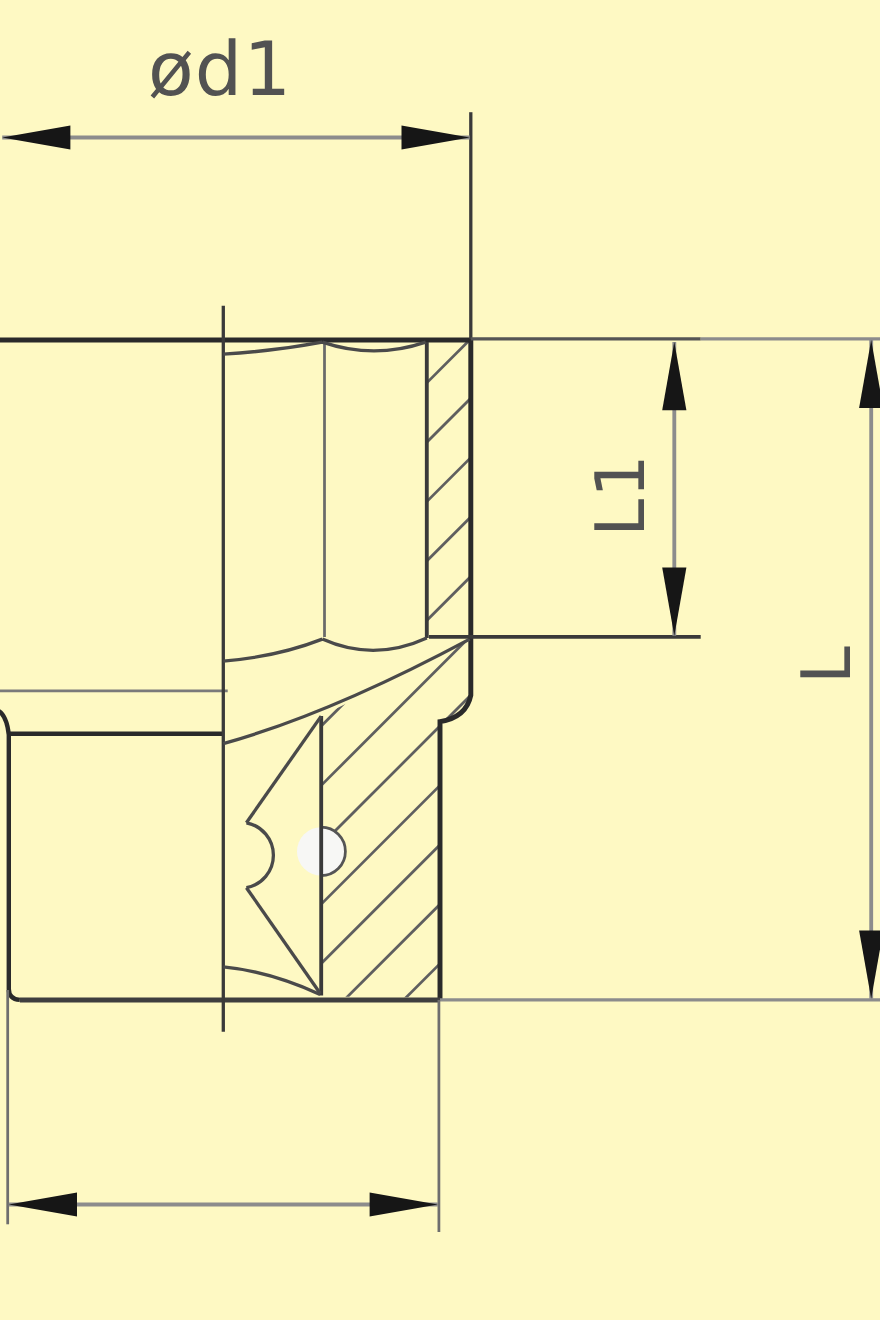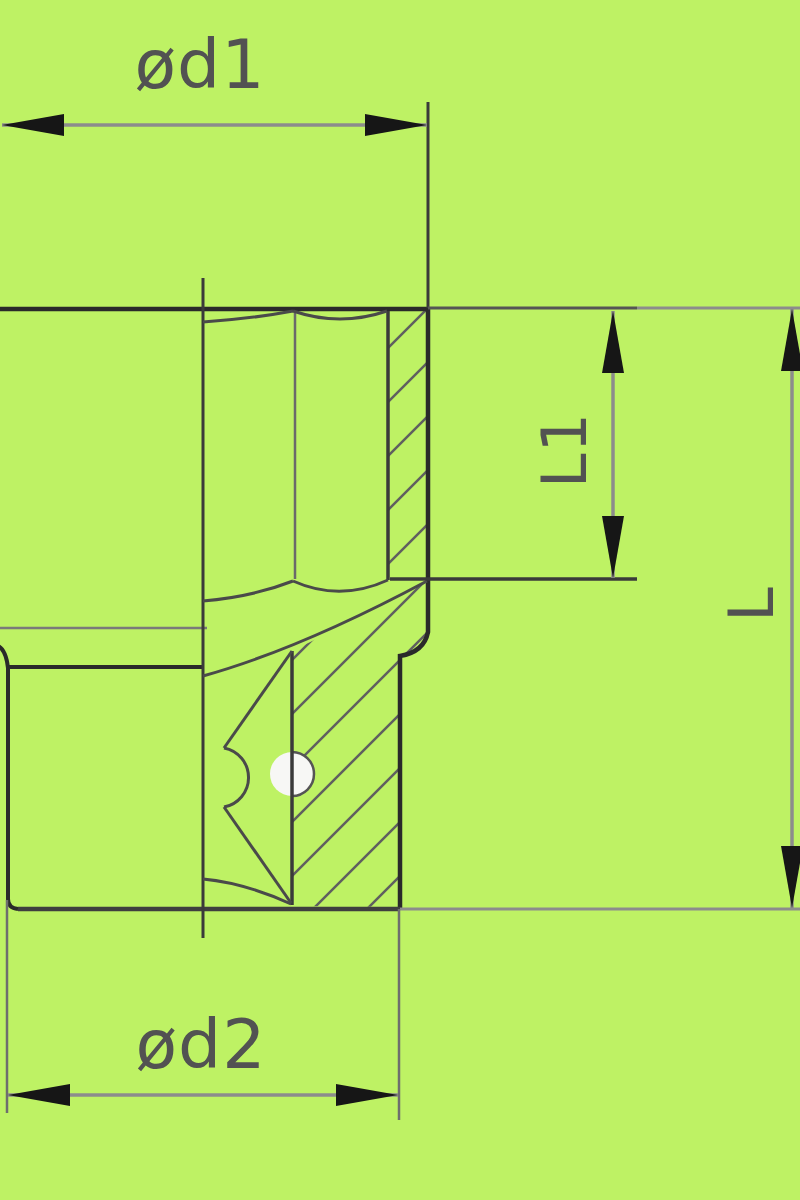--- a/index.html
+++ b/index.html
@@ -4,21 +4,21 @@
 <style>
   html,body{margin:0;padding:0;}
   body{
     font-family:"DejaVu Sans", sans-serif;
     background:#ffffff;
   }
   .canvas{
     position:relative;
     width:800px;
     height:1200px;
-    background:#bef264;
+    background:#fef9c3;
     overflow:hidden;
   }
   svg.drawing{
     position:absolute;
     left:0; top:0;
   }
   .dim-label{
     position:absolute;
     color:#525252;
     font-size:68px;
@@ -114,15 +114,14 @@
     <polygon points="792,309 781,371 803,371" fill="#161616"></polygon>
     <polygon points="792,908 781,846 803,846" fill="#161616"></polygon>
   </svg>
 
   <div class="dim-label" style="left:200px; top:64px;">ød1</div>
 
   <div class="dim-label rotated" style="left:564px; top:450px;">L1</div>
 
   <div class="dim-label rotated" style="left:751px; top:604px;">L</div>
 
-  <div class="dim-label" style="left:201px; top:1044px;">ød2</div>
 
 </div>
 
 </body></html>

